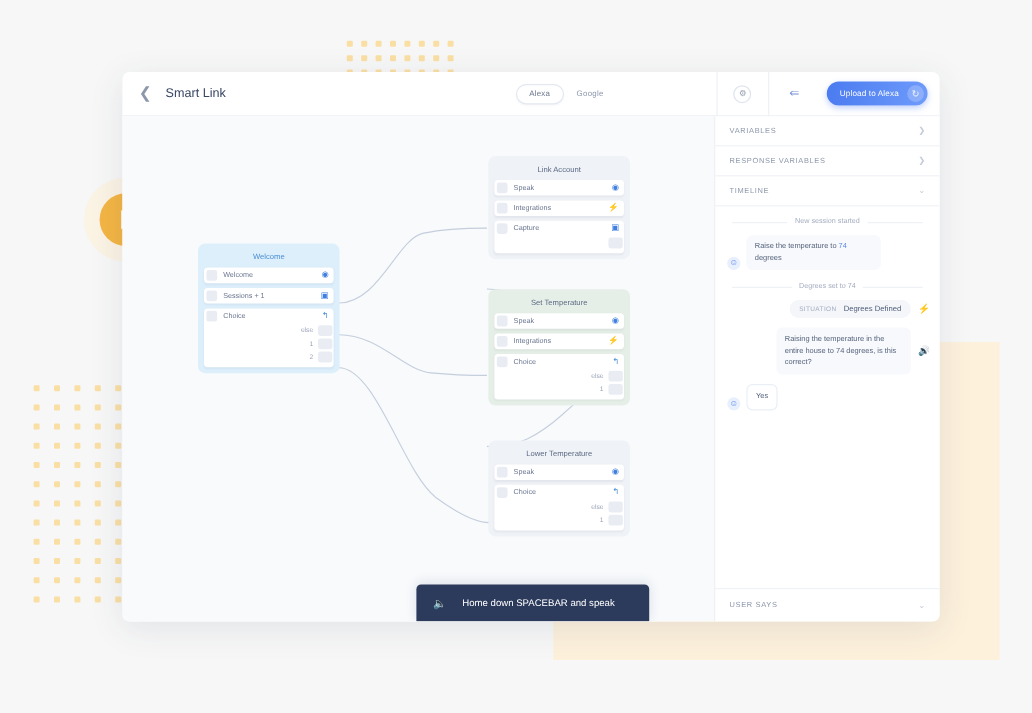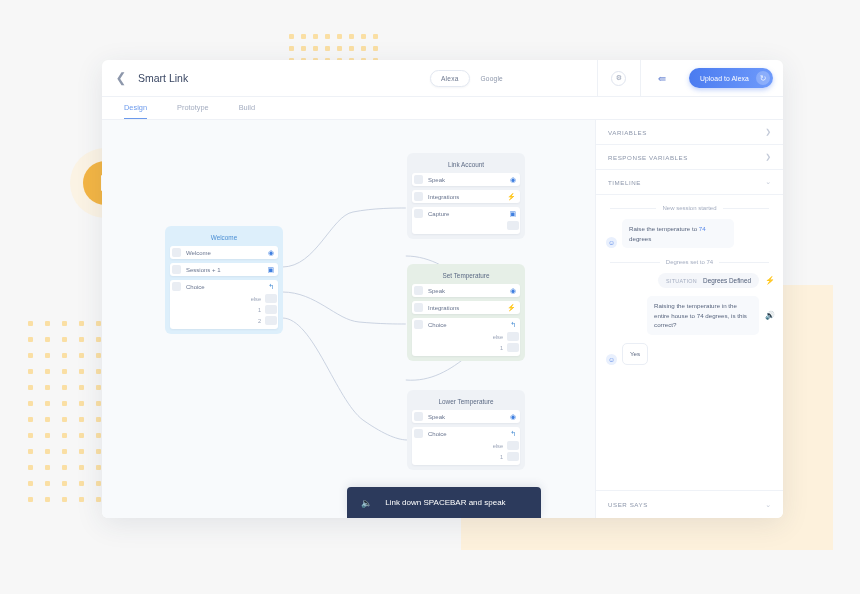--- a/index.html
+++ b/index.html
@@ -365,25 +365,20 @@
         <button class="hdr-btn">
           <span class="share-glyph">⇚</span>
         </button>
         <button id="upload-btn">
           <span id="upload-label">Upload to Alexa</span>
           <span id="upload-refresh">↻</span>
         </button>
       </div>
     </div>
 
-    <div id="tabbar">
-      <button class="tab active">Design</button>
-      <button class="tab">Prototype</button>
-      <button class="tab">Build</button>
-    </div>
 
     <div id="win-body">
 
       <div id="canvas">
 
         <svg id="edges" viewBox="0 0 495 398" preserveAspectRatio="none">
           <g fill="none" stroke="#c5cedd" stroke-width="0.9">
             <path d="M181,147 C215,147 230,96 252,92 C272,88 295,88 305,88"></path>
             <path d="M181,172 C215,172 235,200 258,202 C280,204 295,204 305,204"></path>
             <path d="M181,198 C212,198 235,280 262,300 C285,316 298,320 307,320"></path>
@@ -520,21 +515,21 @@
               <div class="port-row">
                   <span class="port-label">1</span>
                   <span class="port-dot"></span>
                 </div>
             </div>
           </div>
         </div>
 
         <div id="spacebar">
           <span id="speaker-icon">🔈</span>
-          <span id="spacebar-label">Link down SPACEBAR and speak</span>
+          <span id="spacebar-label">Home down SPACEBAR and speak</span>
         </div>
       </div>
 
       <div id="panel">
 
         <div class="panel-sec">
           <span class="panel-sec-label">VARIABLES</span>
           <span class="chev">❯</span>
         </div>
         <div class="panel-sec">

